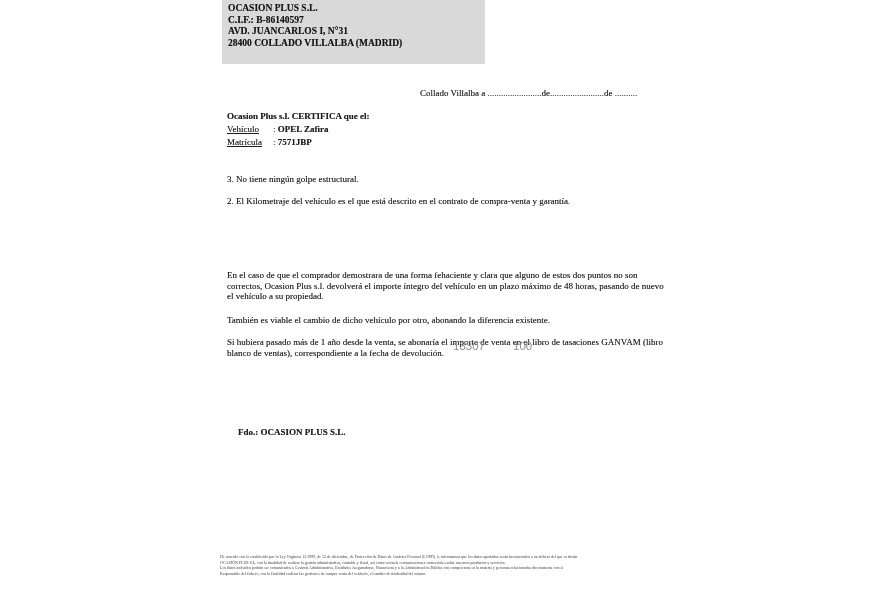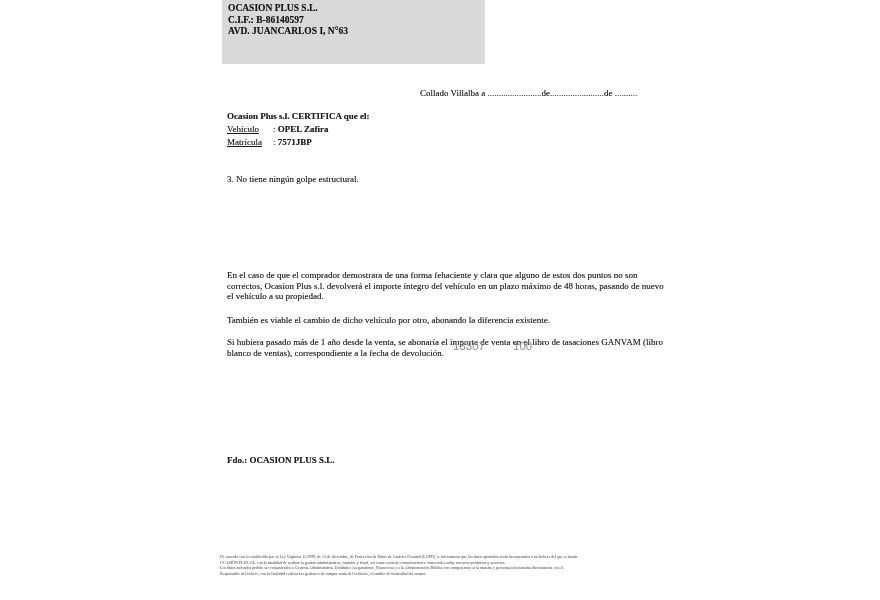--- a/index.html
+++ b/index.html
@@ -77,61 +77,62 @@
     font-family: "Liberation Sans", sans-serif;
     font-size: 11.5px;
     color: #8c8c8c;
     text-shadow: none;
     margin-left: 48px;
   }
   .overlay-km  { left: 405px; top: 340px; }
   .overlay-pct { left: 465px; top: 340px; }
   .signature {
     position: absolute;
-    left: 227px;
+    left: 238px;
     top: 427px;
     font-size: 9px;
     font-weight: bold;
-    margin-top: 28px;
   }
   .legal-footer {
     position: absolute;
     left: 220px;
     top: 554px;
     width: 442px;
     font-size: 4px;
     line-height: 5.7px;
     color: #3c3c3c;
     text-shadow: none;
   }
 </style>
 </head>
 <body>
 
 <div class="canvas scan-text">
 
   <div class="letterhead">
     <div>OCASION PLUS S.L.</div>
     <div>C.I.F.: B-86140597</div>
-    <div>AVD. JUANCARLOS I, N°63</div>
+    <div>AVD. JUANCARLOS I, N°31</div>
+    <div>28400 COLLADO VILLALBA (MADRID)</div>
   </div>
 
   <div class="date-line">Collado Villalba a ........................de........................de ..........</div>
 
   <div class="certify">
     <div class="intro">Ocasion Plus s.l. CERTIFICA que el:</div>
     <div>
       <span class="label-ul">Vehículo</span><span>: </span><span class="bold">OPEL Zafira</span>
     </div>
     <div>
       <span class="label-ul">Matrícula</span><span>: </span><span class="bold">7571JBP</span>
     </div>
   </div>
 
   <div class="item item-1">3. No tiene ningún golpe estructural.</div>
+  <div class="item item-2">2. El Kilometraje del vehículo es el que está descrito en el contrato de compra-venta y garantía.</div>
 
   <div class="para para-1">En el caso de que el comprador demostrara de una forma fehaciente y clara que alguno de estos dos puntos no son correctos, Ocasion Plus s.l. devolverá el importe íntegro del vehículo en un plazo máximo de 48 horas, pasando de nuevo el vehículo a su propiedad.</div>
   <div class="para para-2">También es viable el cambio de dicho vehículo por otro, abonando la diferencia existente.</div>
   <div class="para para-3">Si hubiera pasado más de 1 año desde la venta, se abonaría el importe de venta en el libro de tasaciones GANVAM (libro blanco de ventas), correspondiente a la fecha de devolución.</div>
 
   <div class="overlay-num overlay-km">13307</div>
   <div class="overlay-num overlay-pct">100</div>
 
   <div class="signature">Fdo.: OCASION PLUS S.L.</div>
 

